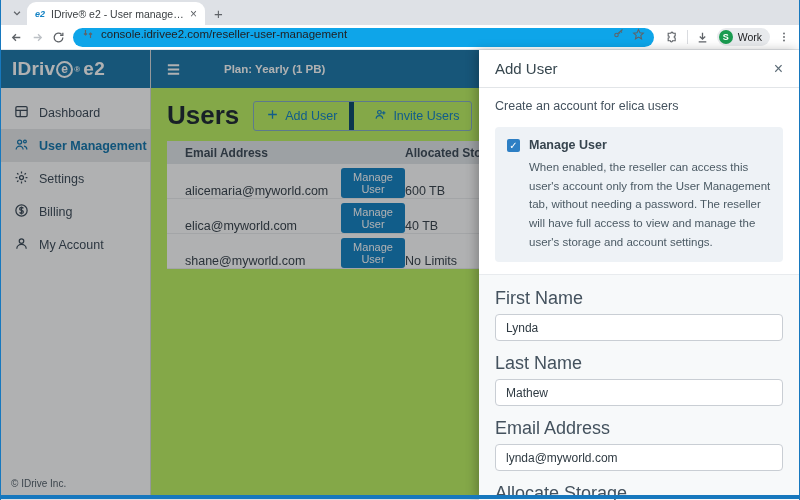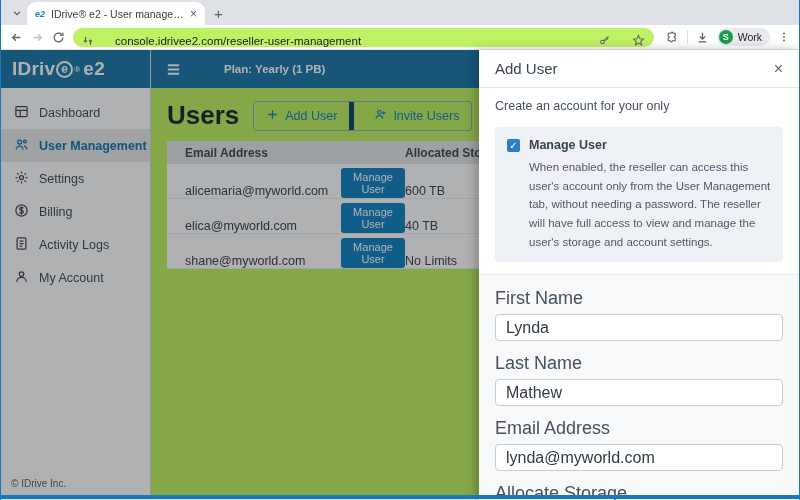--- a/index.html
+++ b/index.html
@@ -13,21 +13,21 @@
   .tab { height:23px; width:178px; background:#fff; border-radius:9px 9px 0 0; display:flex; align-items:center; gap:6px; padding:0 8px; }
   .favicon { font-size:9px; font-weight:bold; font-style:italic; color:#1583c5; }
   .tab-title { flex:1; font-size:10.5px; color:#3c4043; white-space:nowrap; overflow:hidden; text-overflow:ellipsis; }
   .tab-close { font-size:12px; color:#5f6368; line-height:1; }
   .newtab { font-size:15px; color:#5f6368; margin:0 0 3px 9px; }
 
   
   .toolbar { height:25px; background:#fff; display:flex; align-items:center; padding:0 9px; gap:8px; border-bottom:1px solid #e4e7ea; }
   .nav-ic { color:#5f6368; display:flex; align-items:center; }
   .nav-ic.disabled { color:#bdc1c6; }
-  .urlbar { flex:1; height:19px; background:#bef264; border-radius:10px; display:flex; align-items:flex-end; padding:0 9px; gap:21px; margin-right:4px; }
+  .urlbar { flex:1; height:19px; background:#0ea5e9; border-radius:10px; display:flex; align-items:flex-start; padding:0 9px; gap:7px; margin-right:4px; }
   .url-text { font-size:11.5px; color:#202124; white-space:nowrap; }
   .url-spacer { flex:1; }
   .tb-right { display:flex; align-items:center; gap:8px; }
   .tb-sep { width:1px; height:14px; background:#dadce0; }
   .profile-pill { display:flex; align-items:center; gap:5px; background:#e8eaed; border-radius:10px; padding:2px 8px 2px 2px; }
   .avatar { width:14px; height:14px; border-radius:50%; background:#1a9b50; color:#fff; font-size:9px; font-weight:bold;
             display:flex; align-items:center; justify-content:center; }
   .profile-name { font-size:10.5px; color:#202124; }
 
   
@@ -78,21 +78,21 @@
   .d-check { margin:5px 16px 12px; background:#eef2f6; border-radius:4px; padding:11px 12px; }
   .cb-row { display:flex; align-items:center; gap:9px; }
   .cb { width:13px; height:13px; background:#2d7fc4; border-radius:2px; color:#fff; font-size:10px;
         display:flex; align-items:center; justify-content:center; cursor:pointer; }
   .cb-label { font-size:12.5px; font-weight:bold; color:#37454f; }
   .cb-desc { margin:6px 0 0 22px; font-size:11.5px; color:#4b5a64; line-height:1.62; }
   .d-form { flex:1; background:#f7f9fa; border-top:1px solid #e8ebee; border-bottom:1px solid #e8ebee;
             padding:13px 16px; display:flex; flex-direction:column; gap:12px; }
   .field label { display:block; font-size:18px; color:#44525e; margin-bottom:5px; }
   .field input { width:100%; height:27px; border:1px solid #c9ced4; border-radius:4px; background:#fff;
-                 font-size:16px; color:#2f3a42; padding:0 10px; font-family:"Liberation Sans",sans-serif; }
+                 font-size:12px; color:#2f3a42; padding:0 10px; font-family:"Liberation Sans",sans-serif; }
   .select { width:100%; height:27px; border:1px solid #c9ced4; border-radius:4px; background:#fff;
             display:flex; align-items:center; justify-content:space-between; padding:0 10px; cursor:pointer; }
   .select-value { font-size:12px; color:#2f3a42; }
   .caret { font-size:9px; color:#4d94d0; }
 
   .bottom-strip { position:absolute; left:0; right:0; bottom:0; height:4px; background:#1778be; z-index:20; }
 </style>
 </head>
 <body>
 
@@ -211,27 +211,20 @@
           </div>
           <div class="nav-item">
             <span><svg width="15" height="15" viewBox="0 0 24 24" fill="none" stroke="currentColor" stroke-width="2">
                   <circle cx="12" cy="12" r="9"></circle>
                   <path d="M15 8.5c-.6-1-1.7-1.5-3-1.5-1.8 0-3 1-3 2.4 0 3 6 1.8 6 4.8 0 1.5-1.3 2.4-3 2.4-1.4 0-2.5-.6-3-1.6M12 5.5v13"></path>
                 </svg></span>
             <span>Billing</span>
           </div>
           <div class="nav-item">
             <span><svg width="15" height="15" viewBox="0 0 24 24" fill="none" stroke="currentColor" stroke-width="2">
-                  <rect x="5" y="3" width="14" height="18" rx="2"></rect>
-                  <path d="M9 8h6M9 12h6M9 16h4"></path>
-                </svg></span>
-            <span>Activity Logs</span>
-          </div>
-          <div class="nav-item">
-            <span><svg width="15" height="15" viewBox="0 0 24 24" fill="none" stroke="currentColor" stroke-width="2">
                   <circle cx="12" cy="8" r="3.6"></circle>
                   <path d="M4.5 20.5c0-4.1 3.4-7 7.5-7s7.5 2.9 7.5 7"></path>
                 </svg></span>
             <span>My Account</span>
           </div>
         </div>
         <div class="copyright">© IDrive Inc.</div>
       </div>
 
       <div class="main">
@@ -297,21 +290,21 @@
       </div>
     </div>
 
     <div class="overlay"></div>
 
     <div class="drawer">
       <div class="d-head">
         <span class="d-title">Add User</span>
         <span class="d-close">×</span>
       </div>
-      <div class="d-sub">Create an account for your only</div>
+      <div class="d-sub">Create an account for elica users</div>
 
       <div class="d-check">
         <div class="cb-row">
           <span class="cb">✓</span>
           <span class="cb-label">Manage User</span>
         </div>
         <div class="cb-desc">When enabled, the reseller can access this user's account only from the User Management tab, without needing a password. The reseller will have full access to view and manage the user's storage and account settings.</div>
       </div>
 
       <div class="d-form">

